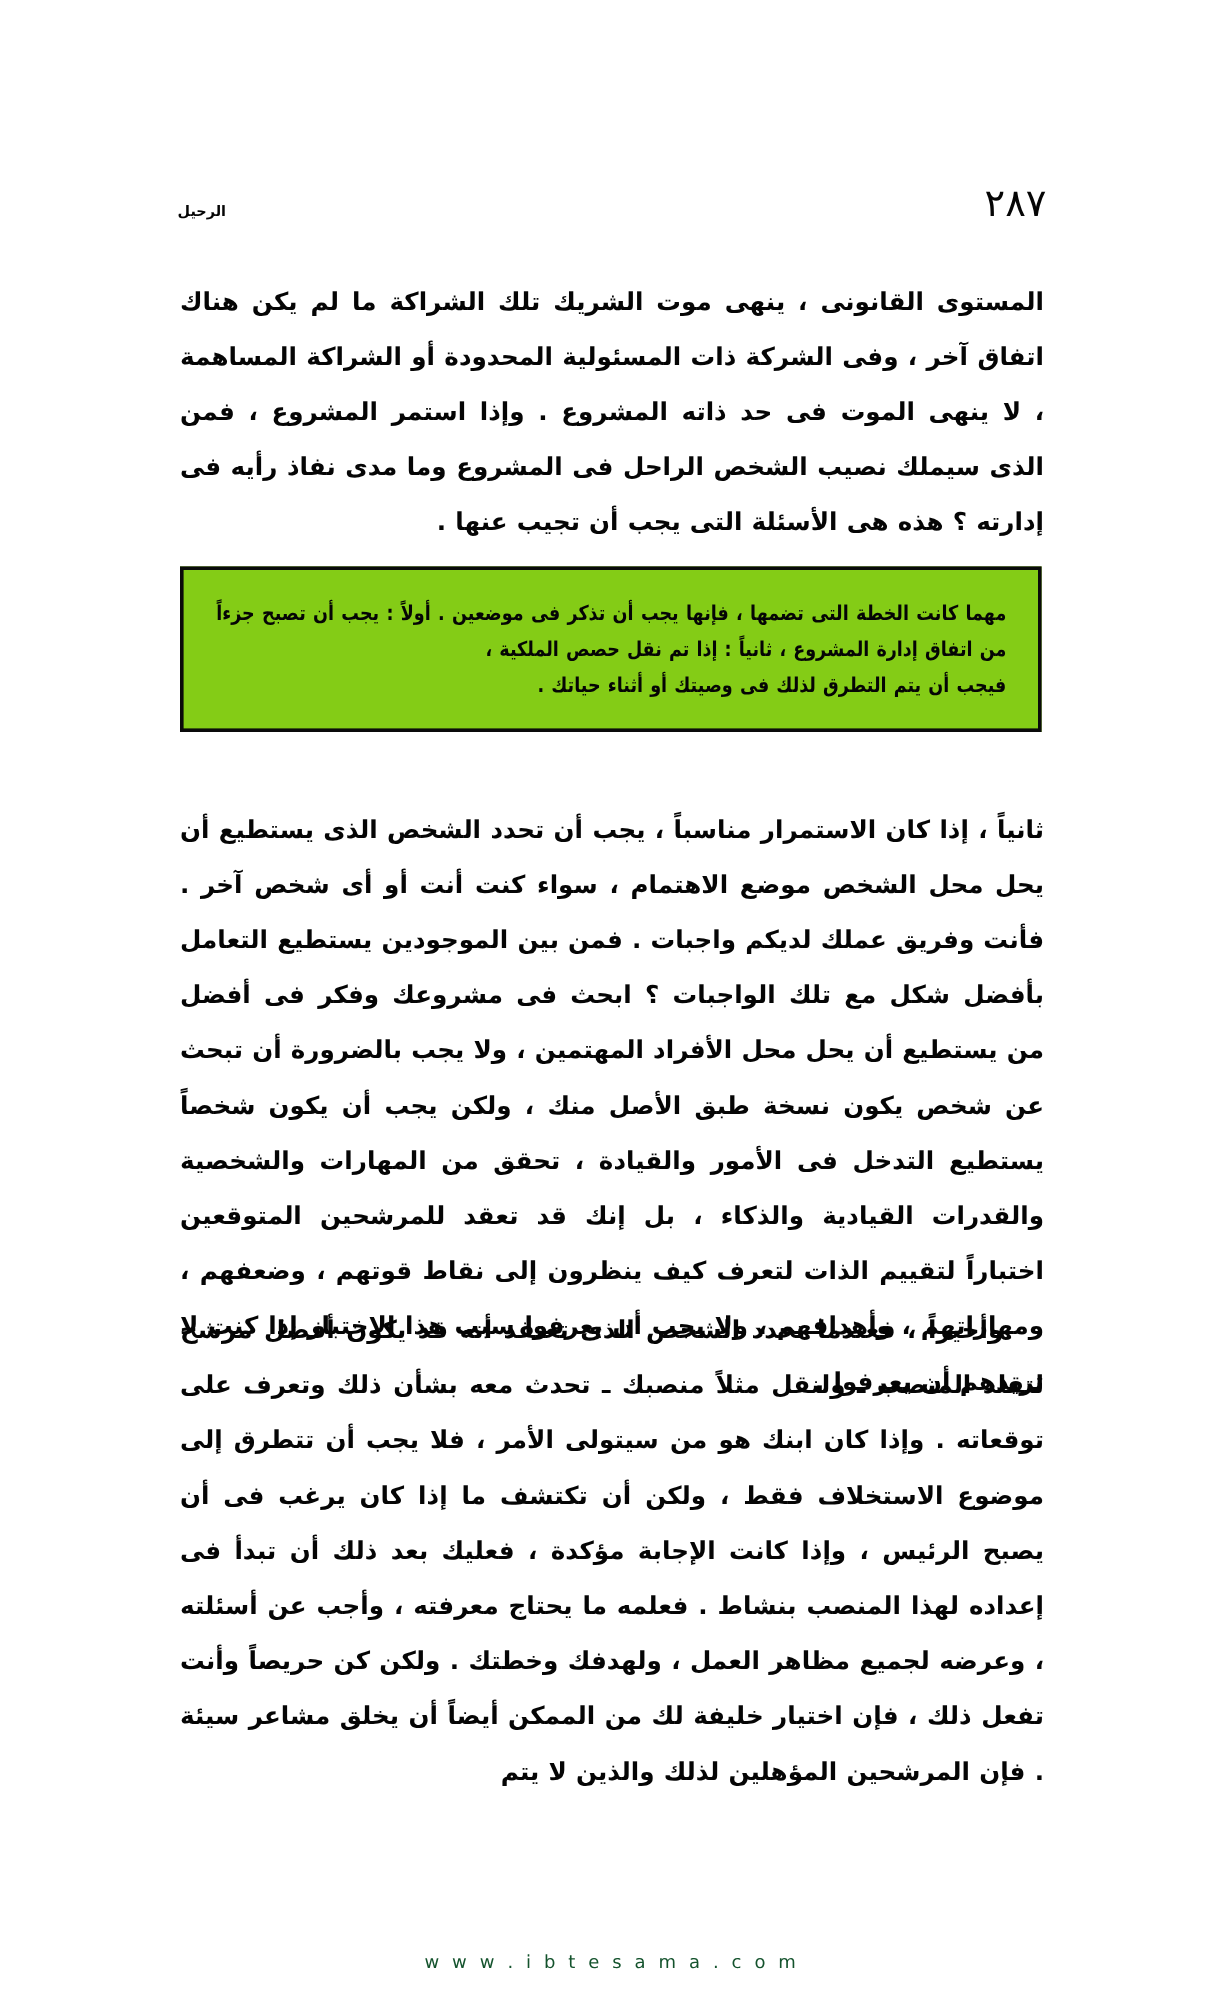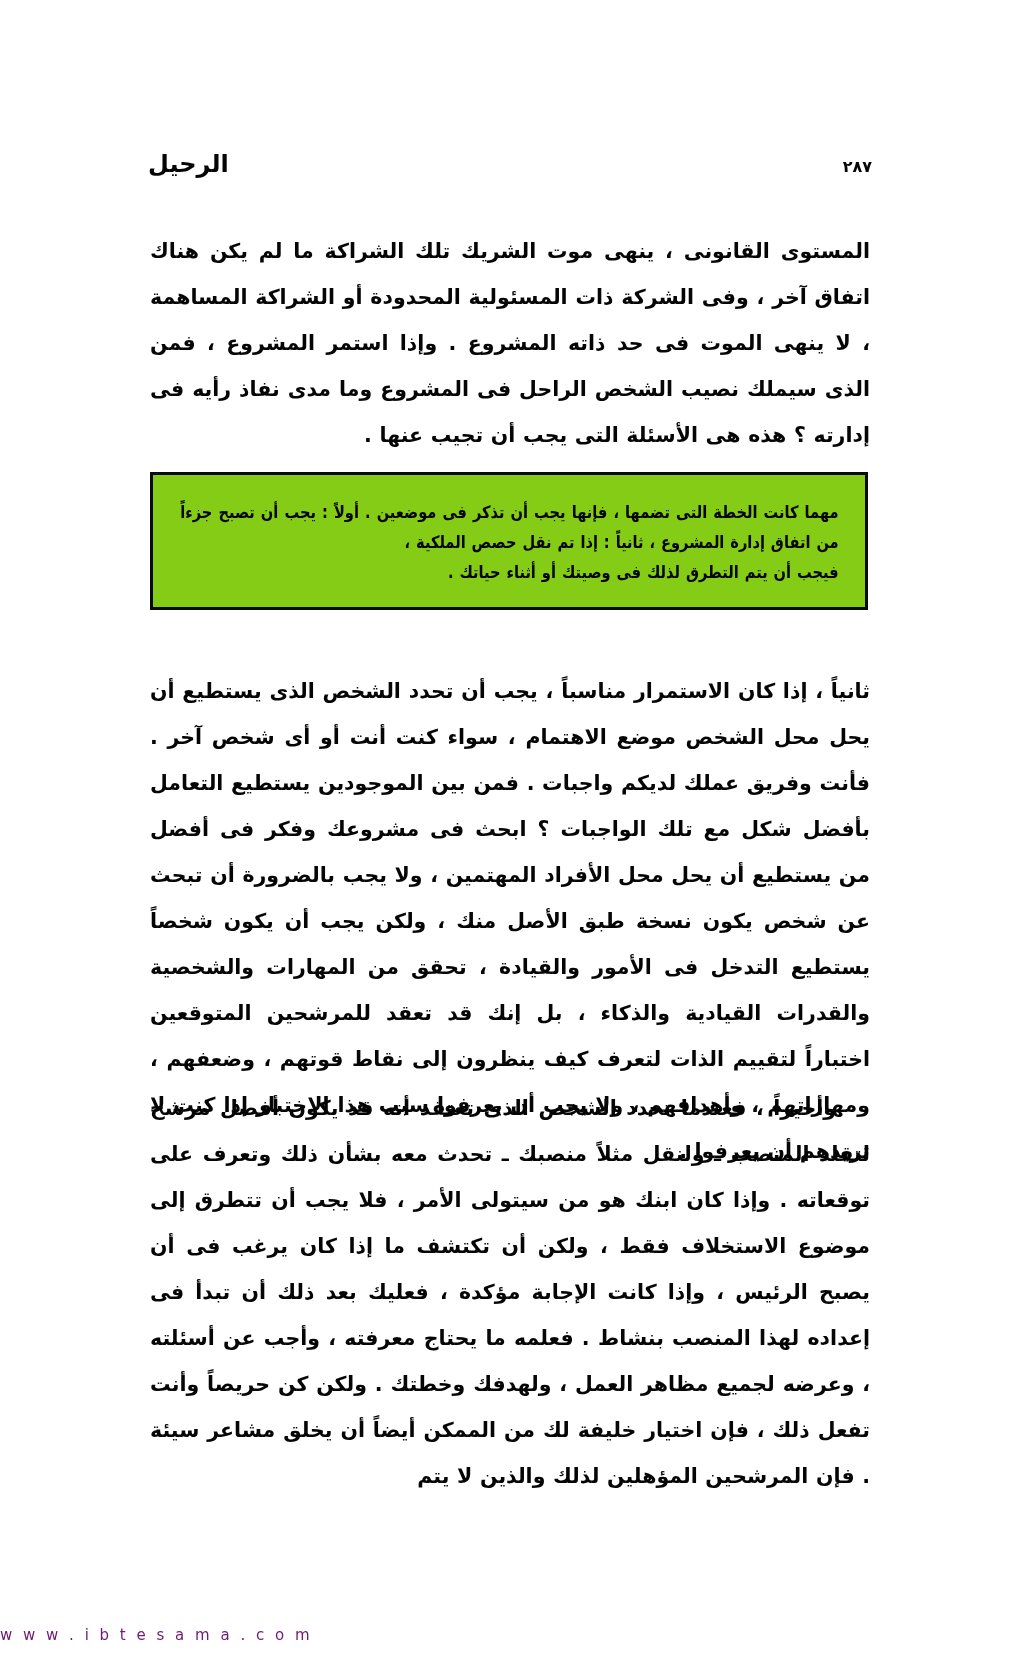--- a/index.html
+++ b/index.html
@@ -28,30 +28,30 @@
     right: 148px;
     height: 34px;
     display: flex;
     flex-direction: row;
     align-items: baseline;
     justify-content: space-between;
     direction: rtl;
   }
 
   .head-title {
-    font-size: 24px;
+    font-size: 12px;
     font-weight: 700;
     letter-spacing: 0px;
     margin-right: 170px;
     white-space: nowrap;
   }
 
   .folio {
-    font-size: 16px;
-    font-weight: 700;
+    font-size: 32px;
+    font-weight: 400;
     letter-spacing: 1px;
     white-space: nowrap;
   }
 
   
   .text-block {
     position: absolute;
     left: 150px;
     right: 150px;
     direction: rtl;
@@ -113,26 +113,26 @@
     text-align: center;
     padding-left: 40px;
   }
 
   
   .watermark {
     position: absolute;
     bottom: 36px;
     left: 0;
     right: 0;
-    text-align: left;
+    text-align: center;
     direction: ltr;
     font-family: "DejaVu Sans", "Liberation Sans", sans-serif;
     font-size: 15px;
     letter-spacing: 3px;
-    color: #701a75;
+    color: #14532d;
     font-weight: 400;
   }
 
   
   .scan-edge {
     position: absolute;
     inset: 0;
     pointer-events: none;
   }
 </style>

